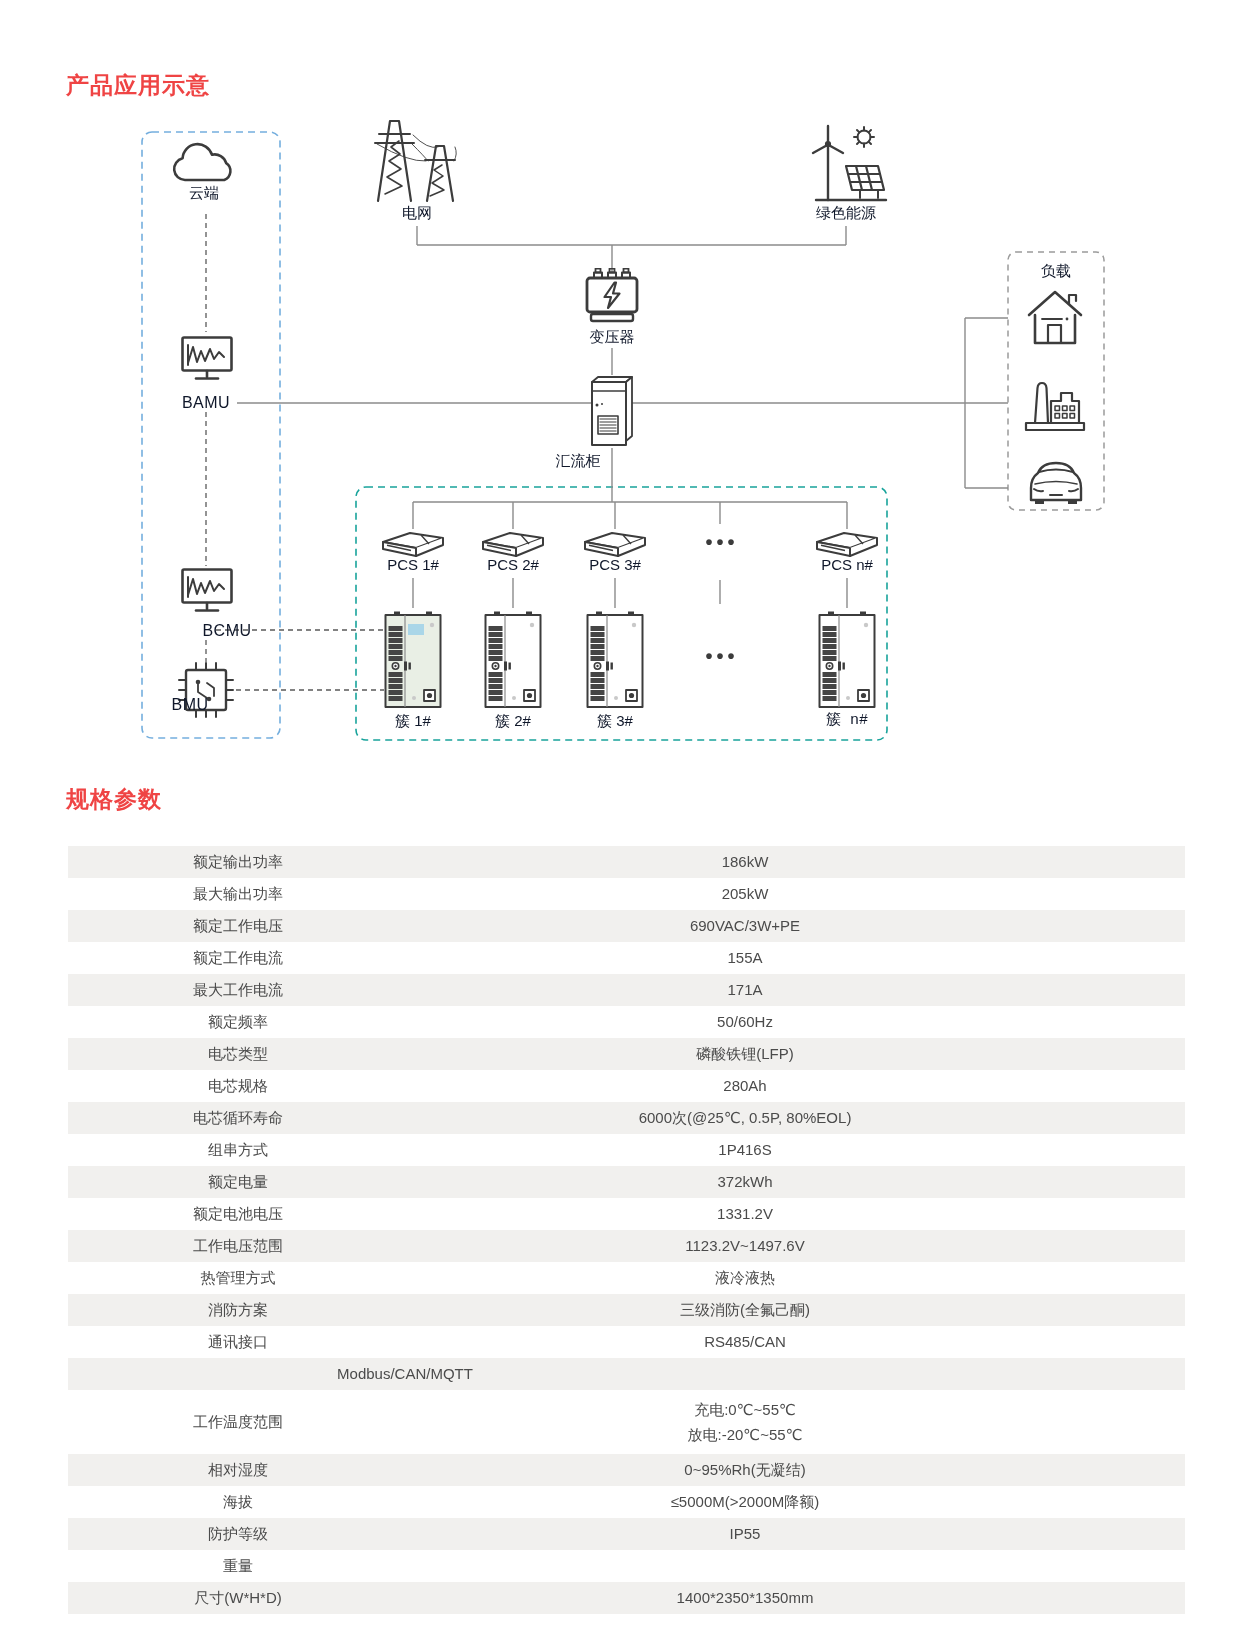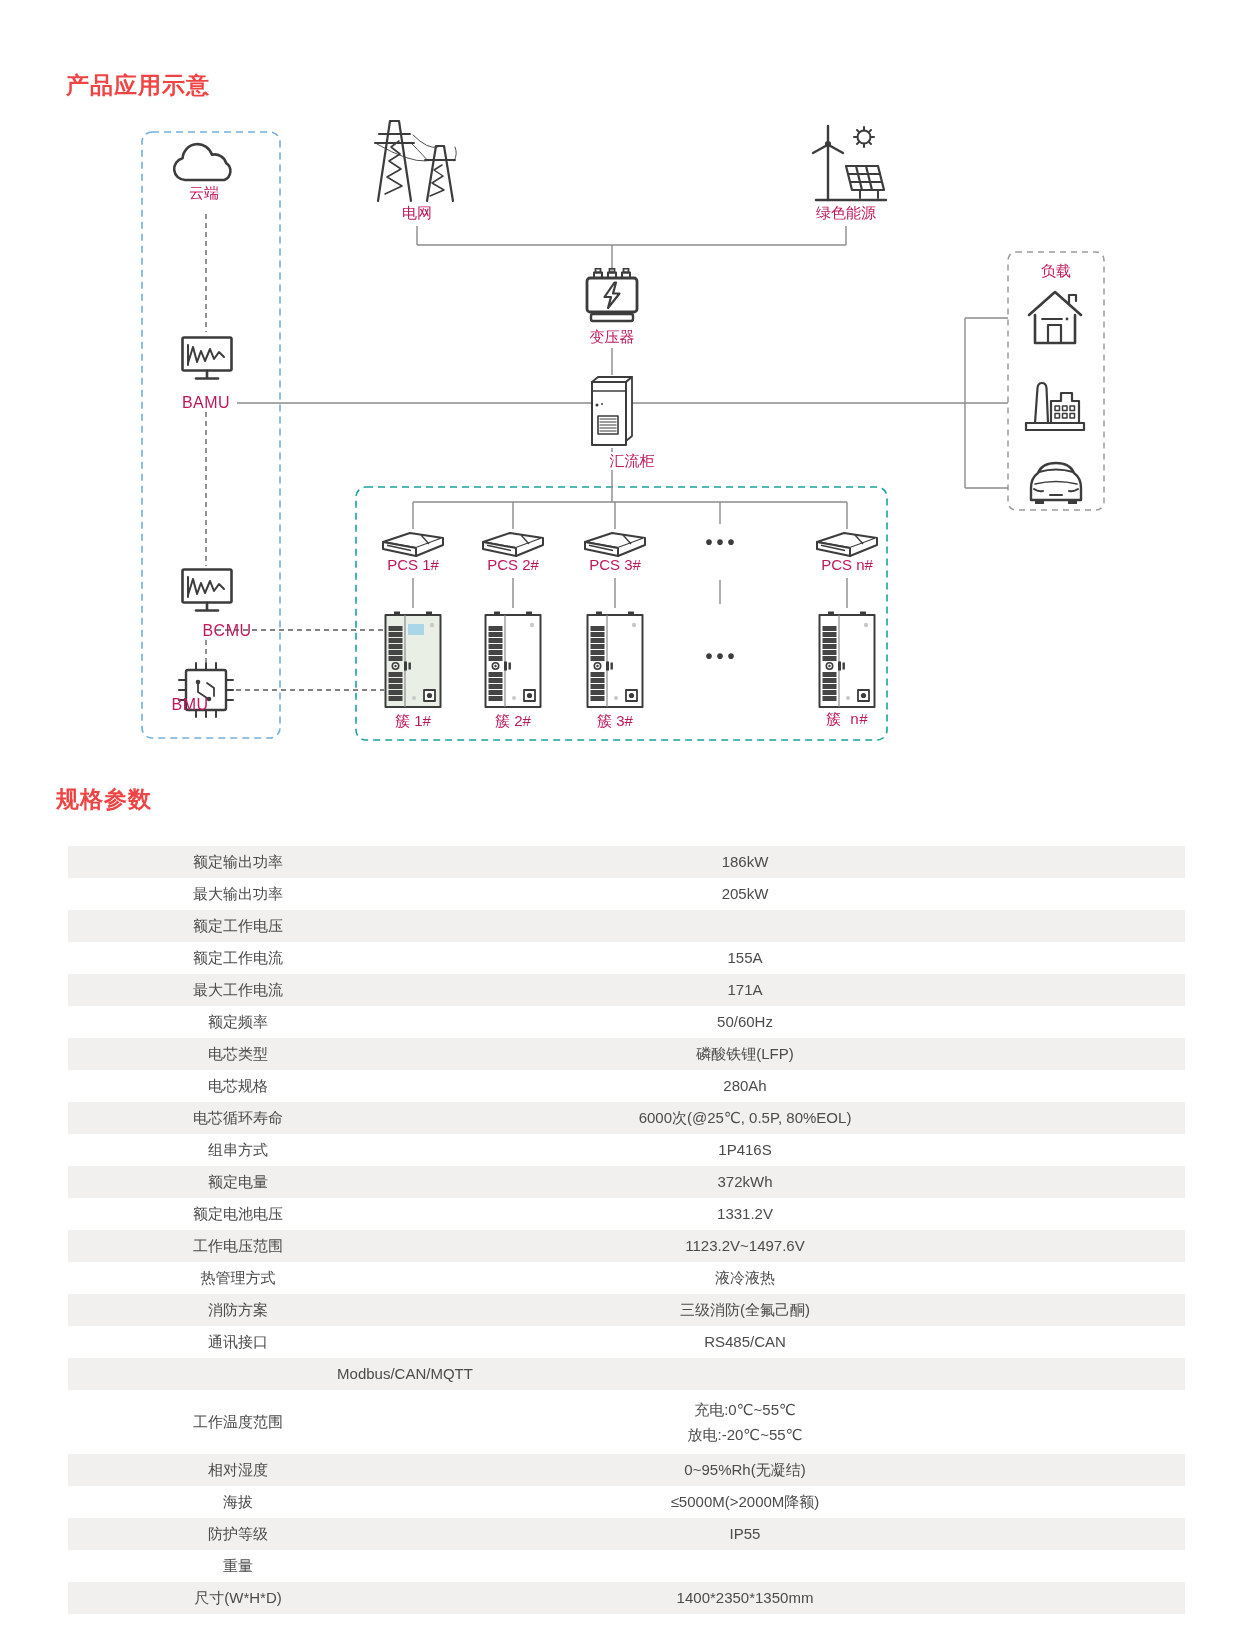--- a/index.html
+++ b/index.html
@@ -2,21 +2,21 @@
 <html><head>
 <meta charset="utf-8">
 <style>
   html,body{margin:0;padding:0;background:#fff;}
   #page{position:relative;width:1253px;height:1648px;background:#fff;overflow:hidden;
         font-family:"Liberation Sans","DejaVu Sans",sans-serif;}
   .sec-title{position:absolute;font-size:23px;font-weight:bold;color:#ef4444;letter-spacing:1px;}
   #connector-layer{position:absolute;left:0;top:0;pointer-events:none;}
   .ic{position:absolute;}
   .lbl{position:absolute;transform:translateX(-50%);white-space:nowrap;
-       font-size:15px;color:#be185d;line-height:18px;}
+       font-size:15px;color:#0f172a;line-height:18px;}
   .lbl.en{font-size:16px;letter-spacing:.5px;}
   .lbl.bg{background:#fff;padding:0 3px;}
   .dots{position:absolute;transform:translate(-50%,-50%);font-size:20px;font-weight:bold;
         color:#3c3c3c;letter-spacing:4px;line-height:10px;}
   #spec-table{position:absolute;left:68px;top:846px;width:1117px;}
   .trow{display:flex;width:1117px;height:32px;font-size:15px;color:#4b4b4b;}
   .trow:nth-child(odd){background:#f1f0ee;}
   .tlabel{width:340px;text-align:center;line-height:32px;}
   .tvalue{width:674px;text-align:center;line-height:32px;}
   .trow.tall{height:64px;}
@@ -100,21 +100,21 @@
       <path d="M3 8 L9 3 H43 L37 8 Z" stroke-width="1.8" fill="#fff"></path>
       <path d="M37 8 L43 3 V62 L37 67 Z" stroke-width="1.8" fill="#fff"></path>
       <rect x="3" y="8" width="34" height="63" stroke-width="2" fill="#fff"></rect>
       <path d="M3 17 H37" stroke-width="1.4"></path>
       <circle cx="8" cy="31" r="1.5" fill="#3c3c3c" stroke="none"></circle>
       <circle cx="13" cy="30" r="1" fill="#3c3c3c" stroke="none"></circle>
       <rect x="9" y="42" width="20" height="18" stroke-width="1.6"></rect>
       <path d="M10.5 45 H27.5 M10.5 48 H27.5 M10.5 51 H27.5 M10.5 54 H27.5 M10.5 57 H27.5" stroke-width="1.2"></path>
     </svg>
   </div>
-  <div class="lbl bg" style="left:632px;top:452px;">汇流柜</div>
+  <div class="lbl bg" style="left:578px;top:452px;">汇流柜</div>
 
   <div class="ic" style="left:181px;top:336px;">
     <svg width="52" height="52" viewBox="0 0 52 52" fill="none" stroke="#3c3c3c" stroke-linecap="round" stroke-linejoin="round">
       <rect x="1.5" y="1.5" width="49" height="33" rx="1.5" stroke-width="2.6" fill="#fff"></rect>
       <path d="M7 9 V29" stroke-width="2"></path>
       <path d="M7 27 L12 11 L16 26 L20 15 L24 25 L29 13 L33 23 L38 16 L43 21" stroke-width="2"></path>
       <path d="M26 35 V41" stroke-width="2.6"></path>
       <path d="M15 42.5 H37" stroke-width="2.6"></path>
     </svg>
   </div>
@@ -344,33 +344,34 @@
       <path d="M6 42 V30 Q6 20 13 15 Q17 5 31 5 Q45 5 49 15 Q56 20 56 30 V42 H6" stroke-width="2.4"></path>
       <path d="M14 14 Q31 9 48 14" stroke-width="2"></path>
       <path d="M10 26 Q31 21 52 26" stroke-width="1.5"></path>
       <path d="M9 31 Q13 34 18 33 M53 31 Q49 34 44 33" stroke-width="2"></path>
       <path d="M25 37 H37" stroke-width="2"></path>
       <rect x="10" y="42" width="9" height="4" fill="#3c3c3c" stroke="none"></rect>
       <rect x="43" y="42" width="9" height="4" fill="#3c3c3c" stroke="none"></rect>
     </svg>
   </div>
 
-  <div class="sec-title" style="left:56px;top:784px;">规格参数</div>
+  <div class="sec-title" style="left:66px;top:784px;">规格参数</div>
 
   <div id="spec-table">
     <div class="trow">
         <div class="tlabel">额定输出功率</div>
         <div class="tvalue">186kW</div>
       </div>
     <div class="trow">
         <div class="tlabel">最大输出功率</div>
         <div class="tvalue">205kW</div>
       </div>
     <div class="trow">
         <div class="tlabel">额定工作电压</div>
+        <div class="tvalue">690VAC/3W+PE</div>
       </div>
     <div class="trow">
         <div class="tlabel">额定工作电流</div>
         <div class="tvalue">155A</div>
       </div>
     <div class="trow">
         <div class="tlabel">最大工作电流</div>
         <div class="tvalue">171A</div>
       </div>
     <div class="trow">

